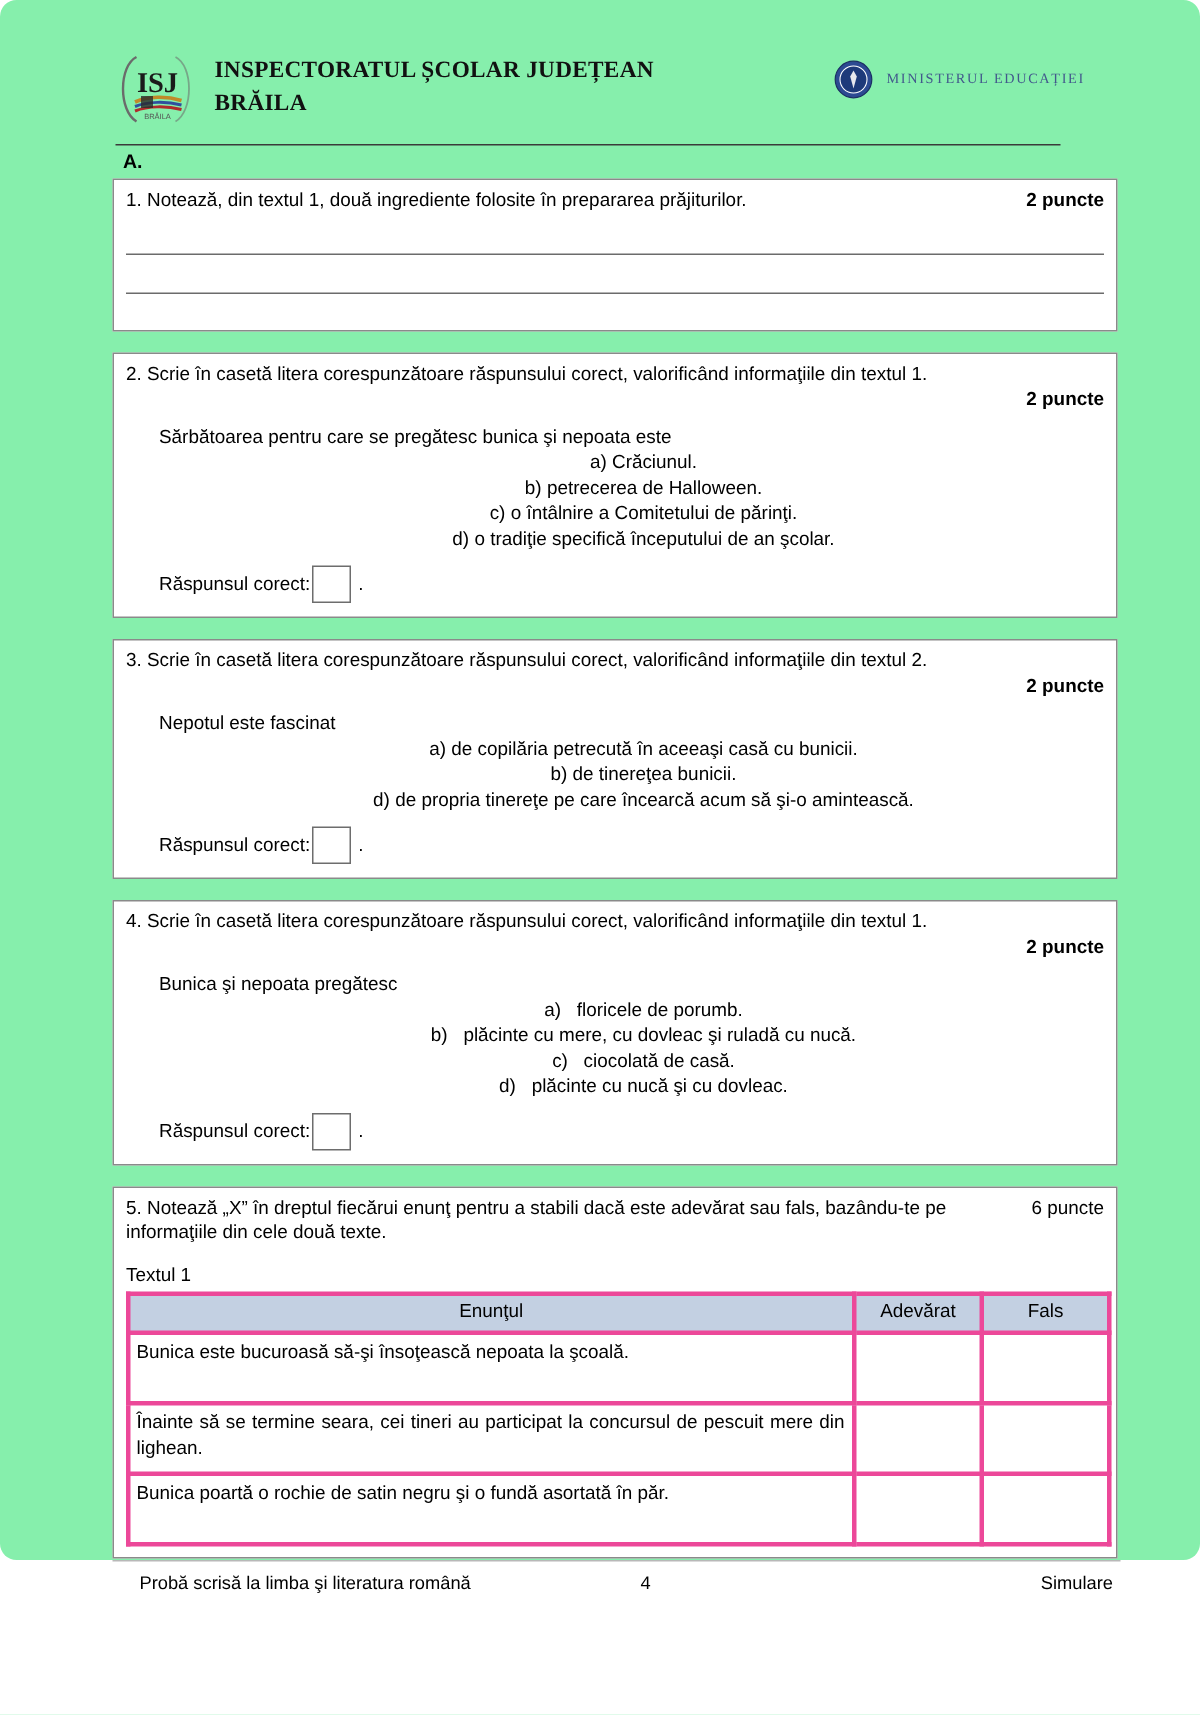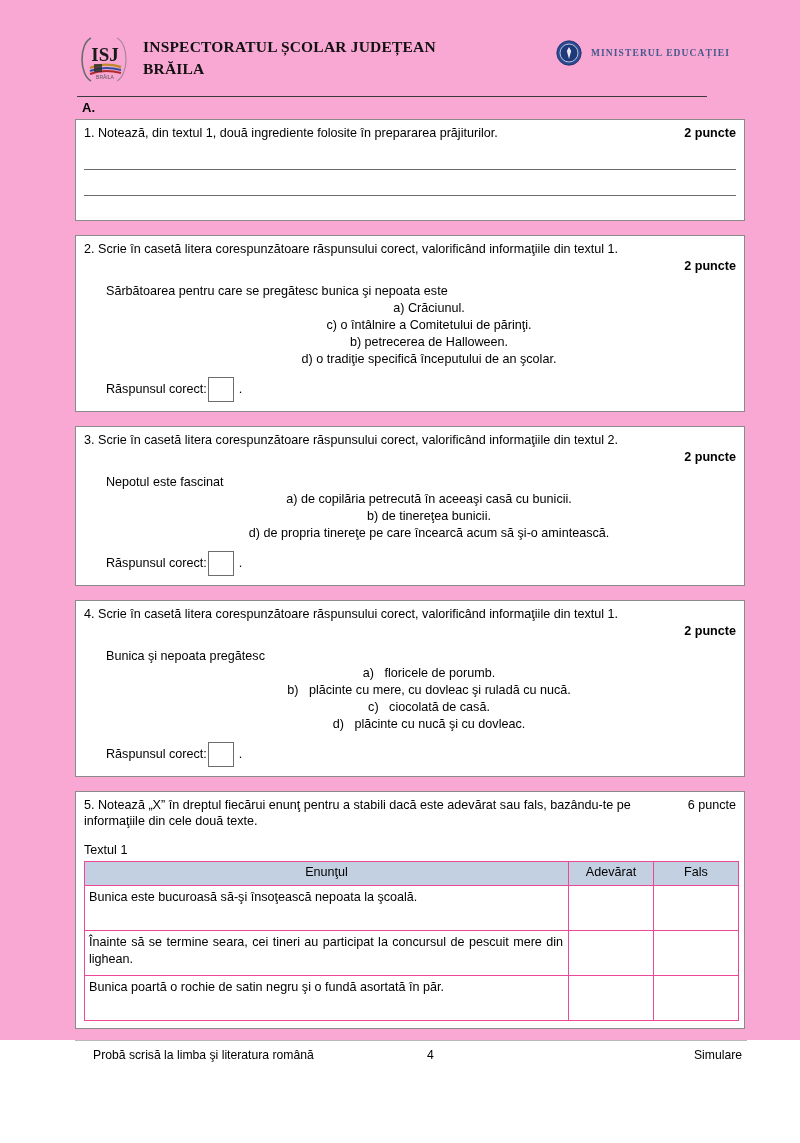--- a/index.html
+++ b/index.html
@@ -13,21 +13,22 @@
     font-family: "Liberation Sans", sans-serif;
     color: #000000;
     position: relative;
     overflow: hidden;
   }
   .page {
     position: absolute;
     left: 0; top: 0;
     width: 800px;
     height: 1040px;
-    background: #f9a8d4;
+    background: #86efac;
+    border-radius: 11px;
   }
   .content {
     position: absolute;
     left: 75px;
     top: 0;
     width: 672px;
   }
 
   
   .header {
@@ -68,21 +69,20 @@
     height: 26px;
     flex: 0 0 auto;
   }
   .min-seal svg { display: block; }
   .min-text {
     font-family: "Liberation Serif", serif;
     font-size: 9.5px;
     letter-spacing: 1.1px;
     color: #42598c;
     white-space: nowrap;
-    font-weight: bold;
   }
 
   .header-rule {
     width: 630px;
     height: 0;
     border-top: 1px solid #3a3a3a;
     margin: 2px 0 0 2px;
   }
 
   .section-letter {
@@ -175,21 +175,21 @@
     line-height: 16.5px;
     margin-top: 12px;
   }
   table.tf {
     border-collapse: collapse;
     width: 654px;
     margin-top: 3px;
     table-layout: fixed;
   }
   table.tf th, table.tf td {
-    border: 1px solid #ec4899;
+    border: 3px solid #ec4899;
     font-size: 12.6px;
     line-height: 16.5px;
     vertical-align: top;
     padding: 3px 5px 3px 4px;
   }
   table.tf thead th {
     background: #c3d0e2;
     text-align: center;
     font-weight: normal;
     padding: 2px 4px;
@@ -281,22 +281,22 @@
       <div class="wline"></div>
       <div class="wspace3"></div>
     </div>
 
     <div class="qbox">
       <div class="q-stem">2. Scrie în casetă litera corespunzătoare răspunsului corect, valorificând informaţiile din textul 1.</div>
       <div class="pts-line">2 puncte</div>
       <div class="q-intro">Sărbătoarea pentru care se pregătesc bunica şi nepoata este</div>
       <ul class="opts">
         <li>a) Crăciunul.</li>
+        <li>b) petrecerea de Halloween.</li>
         <li>c) o întâlnire a Comitetului de părinţi.</li>
-        <li>b) petrecerea de Halloween.</li>
         <li>d) o tradiţie specifică începutului de an şcolar.</li>
       </ul>
       <div class="answer-row">
         <span>Răspunsul corect:</span>
         <span class="answer-box"></span>
         <span class="answer-dot">.</span>
       </div>
     </div>
 
     <div class="qbox">

